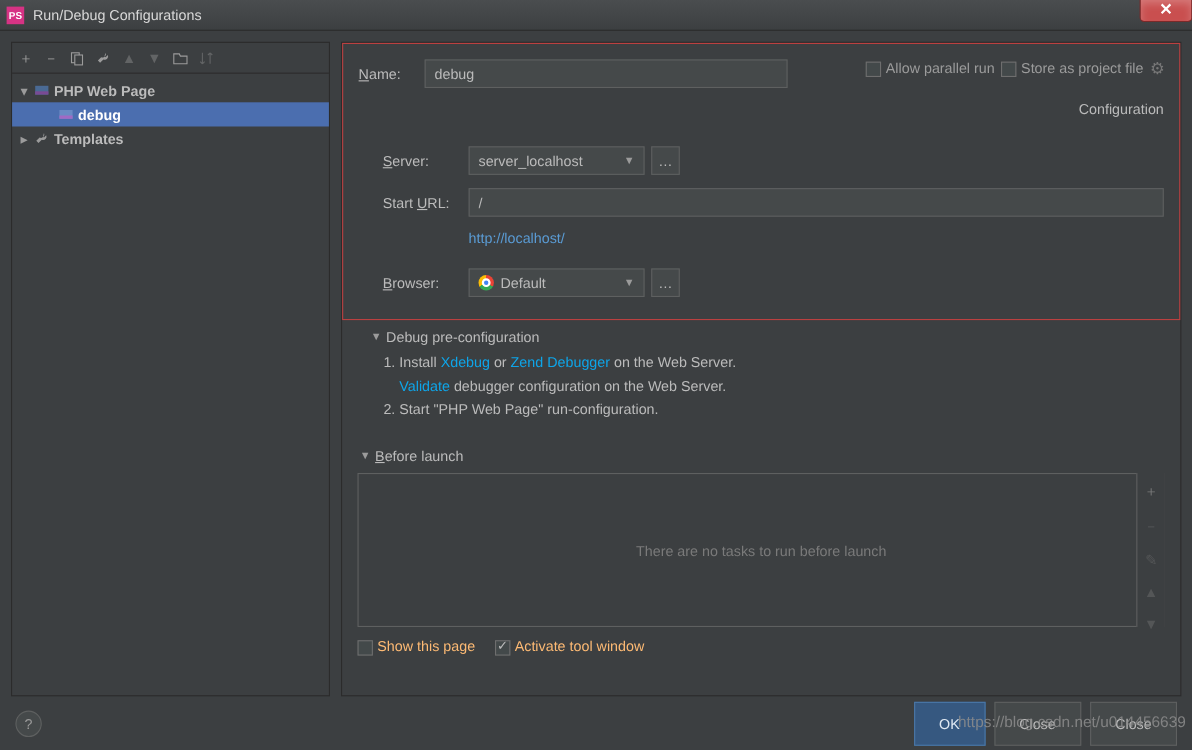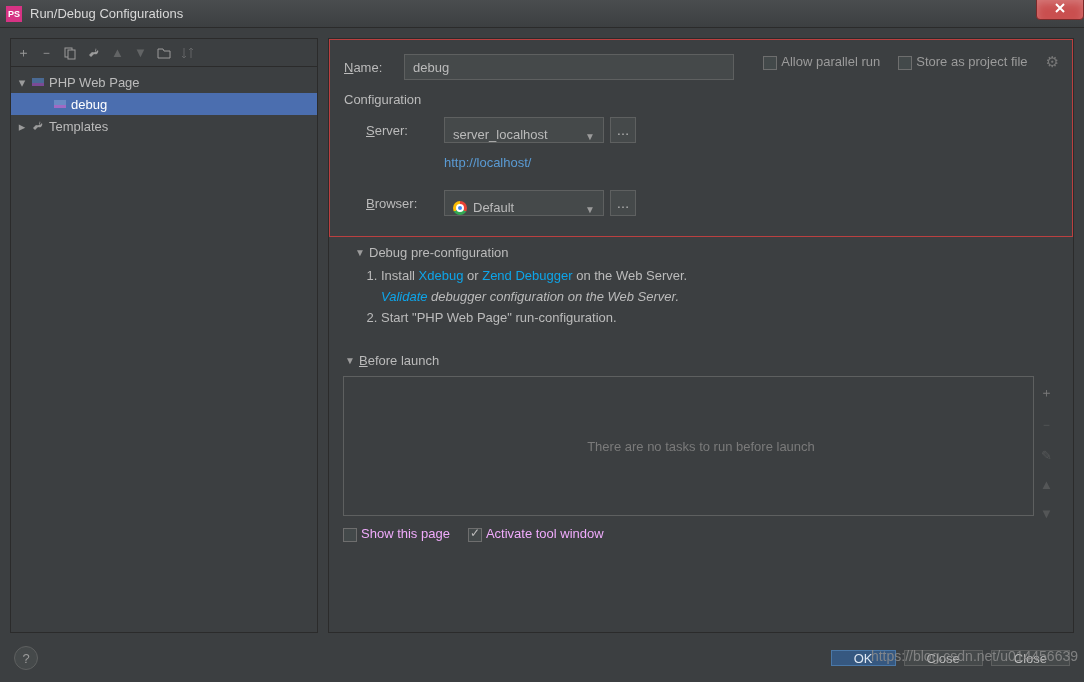--- a/index.html
+++ b/index.html
@@ -13,67 +13,67 @@
 
 .dialog-body { display: flex; height: 605px; padding: 10px 10px 0 10px; gap: 10px; }
 .left-panel { width: 308px; background: #3c3f41; border: 1px solid #2b2b2b; display: flex; flex-direction: column; }
 .toolbar { height: 28px; display: flex; align-items: center; gap: 10px; padding: 0 6px; border-bottom: 1px solid #2b2b2b; color: #9b9b9b; }
 .toolbar span { cursor: pointer; display: inline-flex; }
 .tree { padding-top: 4px; flex: 1; }
 .tree-row { display: flex; align-items: center; height: 22px; padding-left: 4px; }
 .tree-row.selected { background: #4b6eaf; color: #fff; }
 .tree-row .expander { width: 14px; display: inline-flex; justify-content: center; color: #9b9b9b; }
 .tree-row .row-icon { width: 18px; display: inline-flex; justify-content: center; }
-.tree-row .label { margin-left: 2px; }
+.tree-row .label { margin-left: 2px; font-weight: bold; }
 .indent2 { padding-left: 40px; }
 
 .right-panel { flex: 1; border: 1px solid #2b2b2b; background: #3c3f41; display: flex; flex-direction: column; padding: 0; position: relative; }
 .red-box { border: 1px solid #bb4040; margin: 0; padding: 14px 14px 8px 14px; }
 .row-form { display: flex; align-items: center; margin-bottom: 12px; }
 .row-form .lbl { width: 60px; color: #bbbbbb; }
 .underline { text-decoration: underline; }
 .input-text { background: #45494a; border: 1px solid #5e6060; color: #bbbbbb; height: 26px; padding: 0 8px; }
 .input-text.name { width: 330px; }
-.top-flags { position: absolute; top: 14px; right: 14px; display: flex; align-items: center; gap: 18px; color: #9b9b9b; }
+.top-flags { position: absolute; top: 14px; right: 14px; display: flex; align-items: center; gap: 6px; color: #9b9b9b; }
 .chk { width: 14px; height: 14px; border: 1px solid #6e6e6e; background: #43494a; display: inline-block; vertical-align: middle; margin-right: 4px; position: relative; }
 .chk.checked::after { content: "✓"; position: absolute; top: -3px; left: 1px; color: #bbbbbb; font-size: 12px; }
 .gear { color: #777; font-size: 15px; }
 
-.section-header { color: #bbbbbb; margin-bottom: 10px; }
+.section-header { color: #bbbbbb; margin-bottom: 26px; text-align: right; }
 .form-row2 { display: flex; align-items: center; margin-bottom: 12px; padding-left: 22px; }
 .form-row2 .lbl { width: 78px; }
-.combo { background: #45494a; border: 1px solid #5e6060; height: 26px; display: flex; align-items: flex-end; padding: 0 8px; color: #bbbbbb; position: relative; }
+.combo { background: #45494a; border: 1px solid #5e6060; height: 26px; display: flex; align-items: center; padding: 0 8px; color: #bbbbbb; position: relative; }
 .combo .caret { position: absolute; right: 8px; color: #9b9b9b; font-size: 10px; }
 .combo.server { width: 160px; }
 .combo.browser { width: 160px; }
 .ellipsis-btn { width: 26px; height: 26px; background: #45494a; border: 1px solid #5e6060; margin-left: 6px; display: flex; align-items: center; justify-content: center; color: #bbbbbb; cursor: pointer; }
 .url-input { width: 632px; }
 .url-link { color: #5a9bd4; margin-left: 100px; font-size: 13px; }
 .chrome-ico { width: 14px; height: 14px; border-radius: 50%; background: conic-gradient(#ea4335 0 120deg,#34a853 120deg 240deg,#fbbc05 240deg 360deg); margin-right: 6px; position: relative; }
 .chrome-ico::after { content:""; position:absolute; inset:3px; border-radius:50%; background:#4285f4; border:2px solid #fff; }
 
 .collapsible-head { display: flex; align-items: center; color: #bbbbbb; margin: 8px 0 8px 2px; }
 .collapsible-head .tri { width: 14px; color: #9b9b9b; font-size: 10px; }
 
 .debug-pre { padding: 0 14px 0 24px; }
 .debug-pre ol { margin-left: 28px; color: #bbbbbb; }
 .debug-pre li { margin-bottom: 6px; }
 .debug-pre a { color: #0ea5e9; text-decoration: none; }
-.validate-line { margin-left: 28px; margin-bottom: 6px; font-style: italic; }
+.validate-line { margin-left: 28px; margin-bottom: 6px; }
 
 .before-launch { padding: 0 14px; margin-top: 14px; }
 .task-box { border: 1px solid #5e6060; background: #3c3f41; height: 140px; position: relative; display: flex; align-items: center; justify-content: center; color: #7a7a7a; margin-top: 6px; }
 .side-controls { position: absolute; right: -1px; top: -1px; bottom: -1px; width: 26px; border-left: 1px solid #5e6060; display: flex; flex-direction: column; align-items: center; justify-content: flex-start; gap: 14px; padding-top: 8px; color: #7a7a7a; background: #3c3f41; }
 
-.bottom-checks { display: flex; gap: 18px; margin-top: 10px; padding-left: 14px; color: #f0abfc; }
+.bottom-checks { display: flex; gap: 18px; margin-top: 10px; padding-left: 14px; color: #fdba74; }
 
 .footer { position: absolute; bottom: 0; left: 0; right: 0; height: 48px; display: flex; align-items: center; padding: 0 14px; }
 .help-btn { width: 24px; height: 24px; border: 1px solid #5e6060; border-radius: 50%; display: flex; align-items: center; justify-content: center; color: #9b9b9b; background: #45494a; }
 .footer-spacer { flex: 1; }
-.btn { height: 16px; padding: 0 22px; border: 1px solid #5e6060; background: #45494a; color: #bbbbbb; margin-left: 8px; cursor: pointer; }
+.btn { height: 40px; padding: 0 22px; border: 1px solid #5e6060; background: #45494a; color: #bbbbbb; margin-left: 8px; cursor: pointer; }
 .btn.primary { background: #365880; border-color: #4a78a8; color: #dfe8f2; }
 
 .watermark { position: absolute; right: 6px; bottom: 18px; color: #8d8d8d; font-size: 14px; opacity: .85; pointer-events: none; }
 
 svg.icon16 { width: 14px; height: 14px; }
 </style>
 </head>
 <body>
 
 <div class="titlebar">
@@ -164,20 +164,24 @@
 
       <div class="form-row2">
         <span class="lbl"><span class="underline">S</span>erver:</span>
         <div class="combo server">
           <span>server_localhost</span>
           <span class="caret">▼</span>
         </div>
         <div class="ellipsis-btn">…</div>
       </div>
 
+      <div class="form-row2">
+        <span class="lbl">Start <span class="underline">U</span>RL:</span>
+        <input class="input-text url-input" value="/" style="">
+      </div>
       <div class="url-link" style="margin-bottom:20px;">http://localhost/</div>
 
       <div class="form-row2">
         <span class="lbl"><span class="underline">B</span>rowser:</span>
         <div class="combo browser">
           <span class="chrome-ico"></span>
           <span>Default</span>
           <span class="caret">▼</span>
         </div>
         <div class="ellipsis-btn">…</div>

